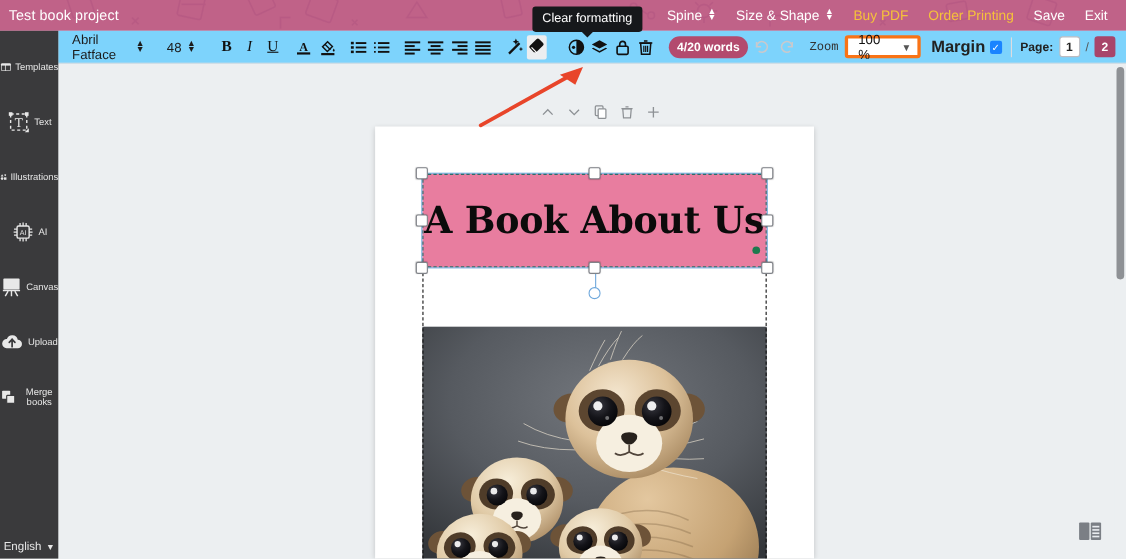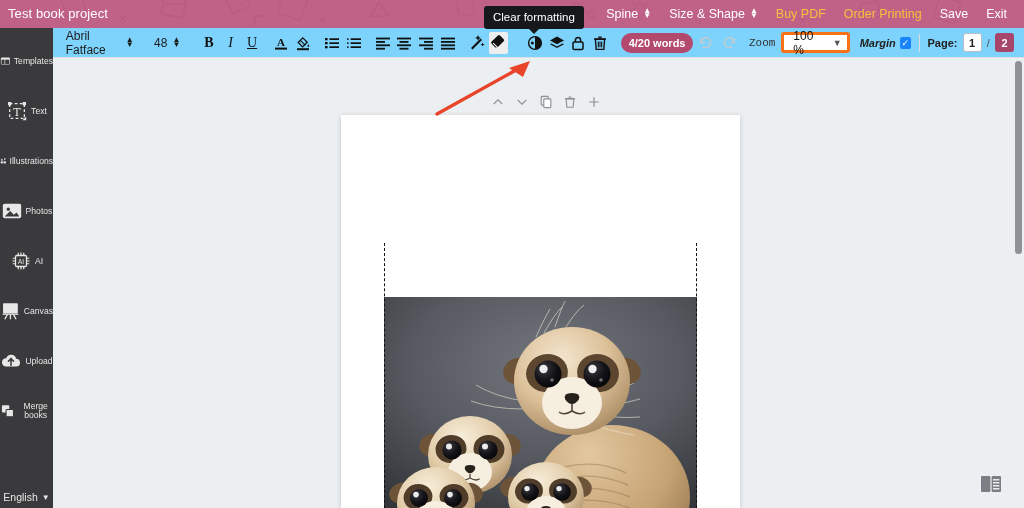--- a/index.html
+++ b/index.html
@@ -98,21 +98,21 @@
     margin-left: auto; display: flex; align-items: center; gap: 0px;
     padding-right: 10px;
   }
   .tb-undo { width: 26px; height: 22px; display: flex; align-items: center; justify-content: center; color: #c9c9cd; cursor: pointer; }
   .zoom-lbl { font-size: 11px; color: #333; margin: 0 6px 0 8px; font-family: Liberation Mono, monospace; }
   .zoom-select {
     border: 3px solid #f97316; border-radius: 3px; height: 21px;
     display: flex; align-items: center; padding: 0 5px 0 9px; gap: 10px;
     font-size: 12px; color: #111; cursor: pointer; background: #fff;
   }
-  .margin-lbl { font-size: 11px; font-weight: bold; color: #222; margin-left: 10px; font-style: italic; }
+  .margin-lbl { font-size: 15px; font-weight: bold; color: #222; margin-left: 10px; }
   .chk {
     width: 12px; height: 12px; background: #1a84ff; border-radius: 2px;
     margin-left: 4px; display: flex; align-items: center; justify-content: center;
     color: #fff; font-size: 9px; cursor: pointer;
   }
   .divider-v { width: 1px; height: 18px; background: #dcdce0; margin: 0 8px; }
   .page-lbl { font-size: 11px; font-weight: bold; color: #222; margin-right: 5px; }
   .page-box {
     border: 1px solid #bcbcc2; border-radius: 3px; width: 21px; height: 19px;
     display: flex; align-items: center; justify-content: center;
@@ -317,28 +317,20 @@
     <div class="side-item">
       <svg class="side-ico" viewBox="0 0 24 24">
         <path d="M7 2.5 L11.6 10 L2.4 10 Z" fill="#e8e8e8"></path>
         <path d="M17.5 3 c2.2 -2.2 5.6 1 0 6 c-5.6 -5 -2.2 -8.2 0 -6 z" fill="#e8e8e8"></path>
         <circle cx="7" cy="17" r="4.4" fill="#e8e8e8"></circle>
         <rect x="13.4" y="12.8" width="8.2" height="8.2" fill="#e8e8e8"></rect>
       </svg>
       <div class="side-label">Illustrations</div>
     </div>
 
-    <div class="side-item">
-      <svg class="side-ico" viewBox="0 0 24 24">
-        <rect x="2" y="4" width="20" height="16" rx="2" fill="#e8e8e8"></rect>
-        <circle cx="8" cy="10" r="1.8" fill="#3a3a3c"></circle>
-        <path d="M4 18 L10 12 L14 16 L17 13.5 L20 18 Z" fill="#3a3a3c"></path>
-      </svg>
-      <div class="side-label">Photos</div>
-    </div>
 
     <div class="side-item">
       <svg class="side-ico" viewBox="0 0 24 24">
         <rect x="6" y="6" width="12" height="12" rx="1.5" fill="none" stroke="#e8e8e8" stroke-width="1.4"></rect>
         <text x="12" y="15" font-size="7" text-anchor="middle" fill="#e8e8e8" font-family="Liberation Sans, sans-serif">AI</text>
         <g stroke="#e8e8e8" stroke-width="1.3">
           <path d="M9 6 V3 M12 6 V2.6 M15 6 V3 M9 18 V21 M12 18 V21.4 M15 18 V21 M6 9 H3 M6 12 H2.6 M6 15 H3 M18 9 H21 M18 12 H21.4 M18 15 H21"></path>
         </g>
       </svg>
       <div class="side-label">AI</div>
@@ -712,20 +704,40 @@
             <circle cx="135" cy="191.6" r="2.7" fill="#fff" opacity="0.9"></circle>
             <circle cx="167" cy="191.6" r="2.7" fill="#fff" opacity="0.9"></circle>
             <path d="M154 209 q6 0 4.6 4 q-1.8 3.4 -4.6 3.4 q-2.8 0 -4.6 -3.4 q-1.4 -4 4.6 -4z" fill="#27211c"></path>
           </g>
         </svg>
       </div>
     </div>
 
     <div class="frame-dash"></div>
 
+    <div class="sel-box">
+      <div class="sel-fill">
+        <span class="sel-title">A Book About Us</span>
+      </div>
+      <div class="sel-solid"></div>
+      <div class="sel-dash"></div>
+      <div class="green-dot"></div>
+
+      <div class="handle" style="left:-6px;top:-6px;"></div>
+      <div class="handle" style="left:151px;top:-6px;"></div>
+      <div class="handle" style="left:308px;top:-6px;"></div>
+      <div class="handle" style="left:-6px;top:37px;"></div>
+      <div class="handle" style="left:308px;top:37px;"></div>
+      <div class="handle" style="left:-6px;top:80px;"></div>
+      <div class="handle" style="left:151px;top:80px;"></div>
+      <div class="handle" style="left:308px;top:80px;"></div>
+
+      <div class="rot-stem"></div>
+      <div class="rot-knob"></div>
+    </div>
 
     <svg class="red-arrow" width="110" height="60" viewBox="0 0 110 60">
       <path d="M4 55 L92 6" stroke="#e8452a" stroke-width="3.4" stroke-linecap="round" fill="none"></path>
       <path d="M97 2 L76 9 L90 18 Z" fill="#e8452a"></path>
     </svg>
 
     <div class="book-ico-br">
       <svg width="22" height="20" viewBox="0 0 22 20">
         <rect x="1" y="2" width="9.4" height="16" rx="1" fill="#7b7f85"></rect>
         <rect x="11.6" y="2" width="9.4" height="16" rx="1" fill="#7b7f85"></rect>

